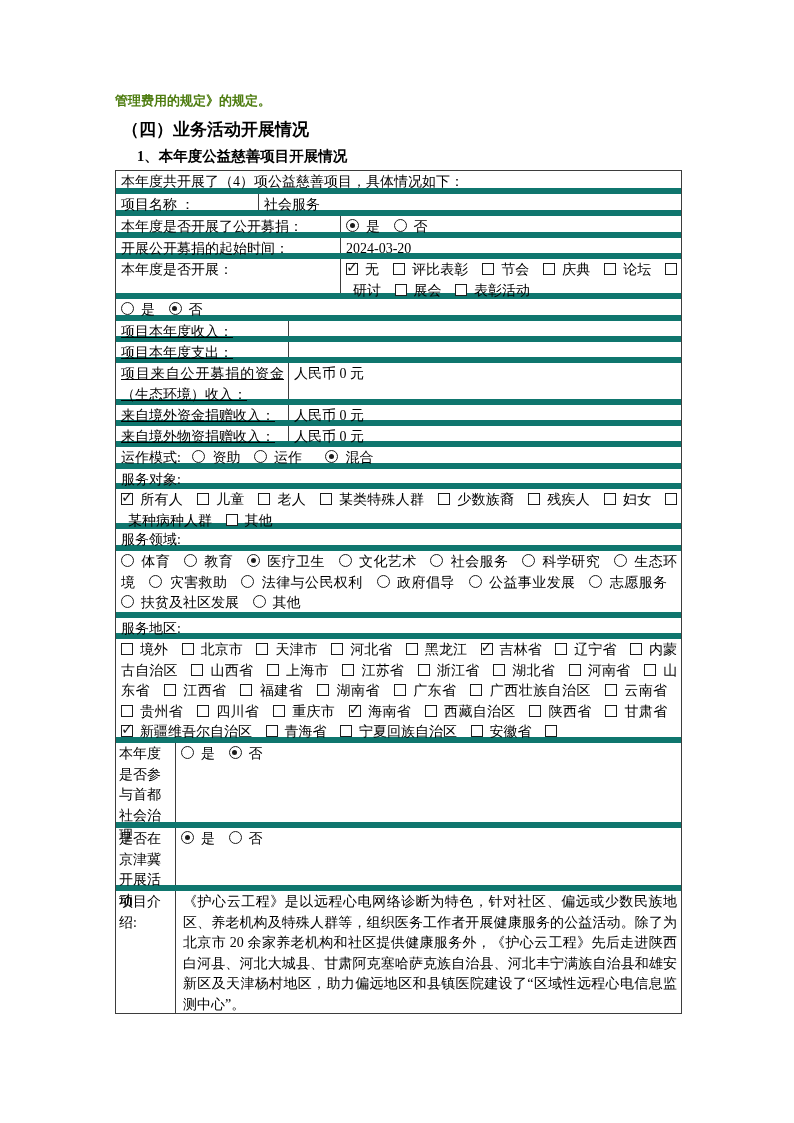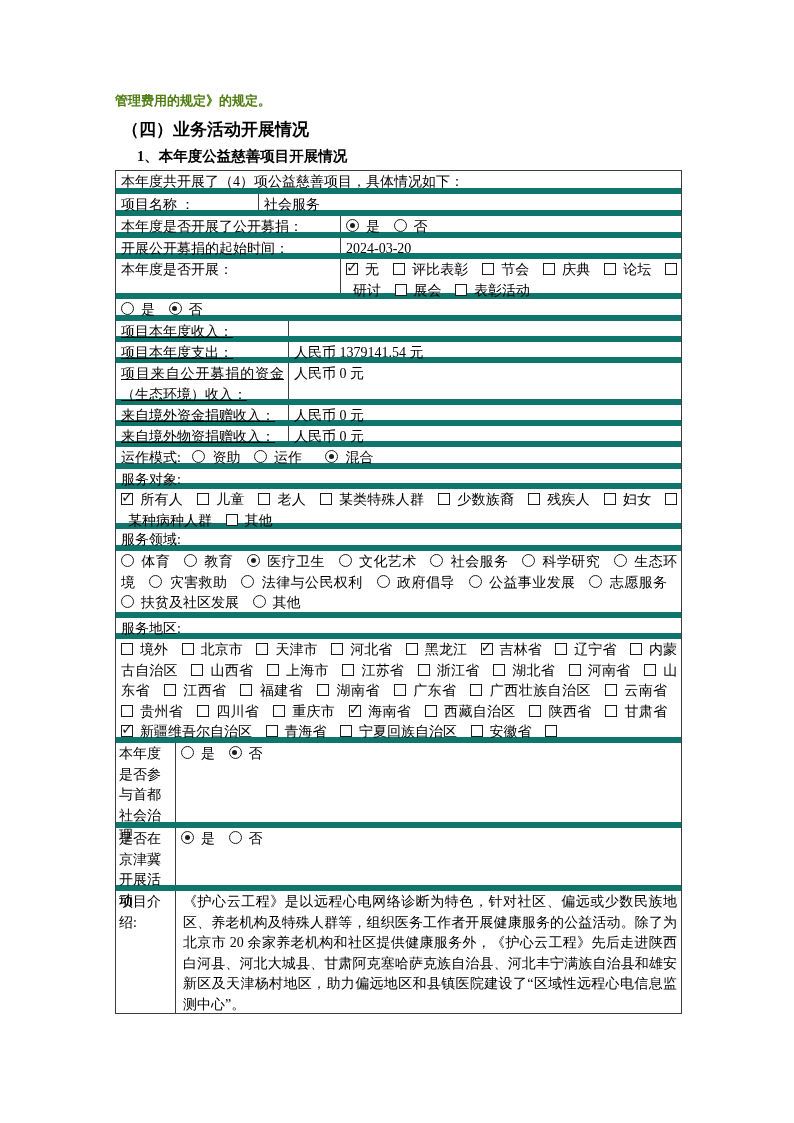--- a/index.html
+++ b/index.html
@@ -78,21 +78,20 @@
     <div class="tr" style="height:22px">
       <div class="cell val"><span class="opt"><span class="rd"></span><span class="opt-txt">是</span></span> <span class="opt"><span class="rd on"></span><span class="opt-txt">否</span></span> </div>
     </div>
 
     <div class="tr" style="height:21px">
       <div class="cell lbl w173">项目本年度收入：</div>
     </div>
 
     <div class="tr" style="height:21px">
       <div class="cell lbl w173">项目本年度支出：</div>
-      <div class="cell val">人民币 1379141.54 元</div>
     </div>
 
     <div class="tr" style="height:42px">
       <div class="cell lbl w173 jchar">项目来自公开募捐的资金（生态环境）收入：</div>
       <div class="cell val">人民币 0 元</div>
     </div>
 
     <div class="tr" style="height:21px">
       <div class="cell lbl w173">来自境外资金捐赠收入：</div>
       <div class="cell val">人民币 0 元</div>

